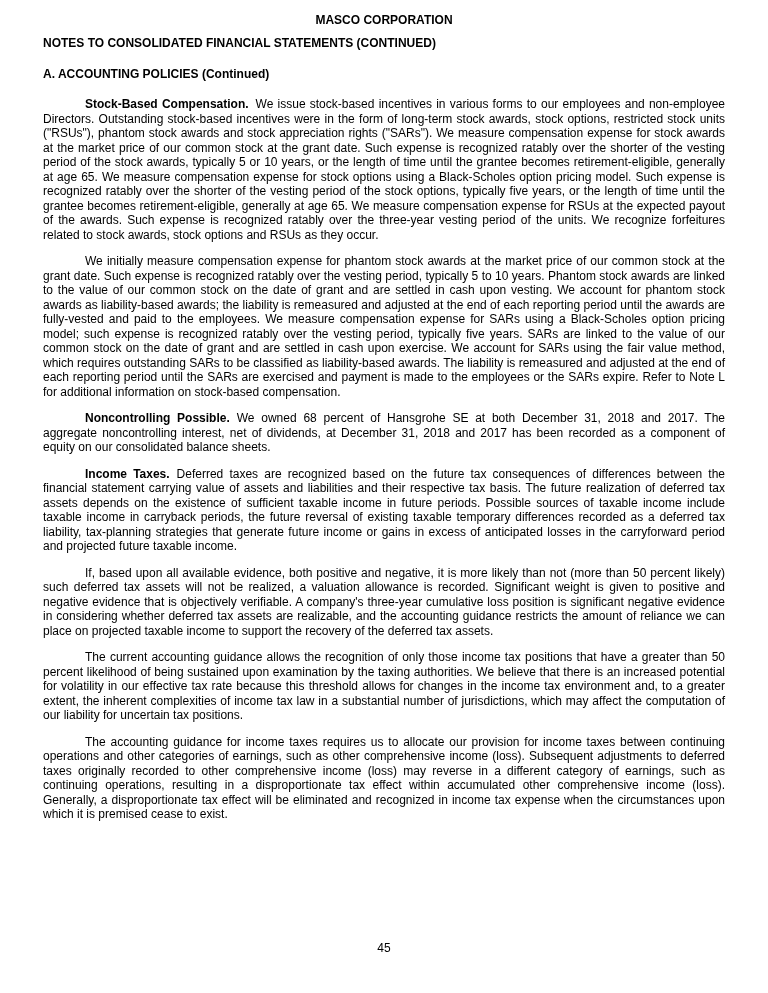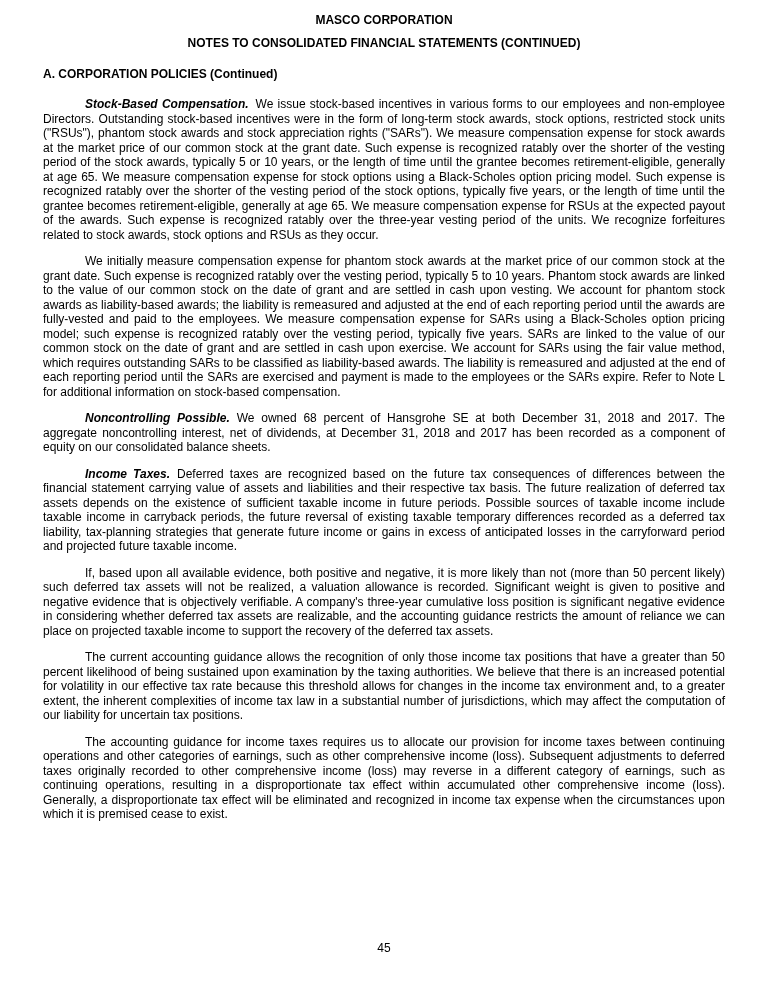--- a/index.html
+++ b/index.html
@@ -14,60 +14,59 @@
     padding: 13px 43px 0 43px;
     overflow: hidden;
   }
   .doc-title {
     text-align: center;
     font-weight: 700;
     font-size: 12px;
     line-height: 14px;
   }
   .doc-subtitle {
-    text-align: center;
     font-weight: 700;
     font-size: 12px;
     line-height: 14px;
     margin-top: 9px;
   }
   .section-heading {
     font-weight: 700;
     font-size: 12px;
     line-height: 14px;
     margin-top: 17px;
   }
   .body-text { display: block; }
   .para {
     font-size: 12px;
     line-height: 14.5px;
     text-align: justify;
     text-indent: 42px;
     margin: 12px 0 0 0;
   }
   .para:first-child { margin-top: 16px; }
-  .para .lead { font-weight: 700; font-style: italic; }
+  .para .lead { font-weight: 700; }
   .para .lead:not(:empty) { margin-right: 7px; }
   .page-number {
     position: absolute;
     left: 0;
     right: 0;
     bottom: 38px;
     text-align: center;
     font-size: 12px;
     line-height: 14px;
   }
 </style>
 </head>
 <body>
 
 <div class="page">
   <div class="doc-title">MASCO CORPORATION</div>
   <div class="doc-subtitle">NOTES TO CONSOLIDATED FINANCIAL STATEMENTS (CONTINUED)</div>
-  <div class="section-heading">A. CORPORATION POLICIES (Continued)</div>
+  <div class="section-heading">A. ACCOUNTING POLICIES (Continued)</div>
 
   <main class="body-text" id="paragraphs-container">
   <p class="para"><span class="lead">Stock-Based Compensation.</span><span class="text">We issue stock-based incentives in various forms to our employees and non-employee Directors. Outstanding stock-based incentives were in the form of long-term stock awards, stock options, restricted stock units ("RSUs"), phantom stock awards and stock appreciation rights ("SARs"). We measure compensation expense for stock awards at the market price of our common stock at the grant date. Such expense is recognized ratably over the shorter of the vesting period of the stock awards, typically 5 or 10 years, or the length of time until the grantee becomes retirement-eligible, generally at age 65.  We measure compensation expense for stock options using a Black-Scholes option pricing model. Such expense is recognized ratably over the shorter of the vesting period of the stock options, typically five years, or the length of time until the grantee becomes retirement-eligible, generally at age 65.  We measure compensation expense for RSUs at the expected payout of the awards.  Such expense is recognized ratably over the three-year vesting period of the units.  We recognize forfeitures related to stock awards, stock options and RSUs as they occur.</span></p>
 
   <p class="para"><span class="lead"></span><span class="text">We initially measure compensation expense for phantom stock awards at the market price of our common stock at the grant date.  Such expense is recognized ratably over the vesting period, typically 5 to 10 years.  Phantom stock awards are linked to the value of our common stock on the date of grant and are settled in cash upon vesting.  We account for phantom stock awards as liability-based awards; the liability is remeasured and adjusted at the end of each reporting period until the awards are fully-vested and paid to the employees. We measure compensation expense for SARs using a Black-Scholes option pricing model; such expense is recognized ratably over the vesting period, typically five years. SARs are linked to the value of our common stock on the date of grant and are settled in cash upon exercise. We account for SARs using the fair value method, which requires outstanding SARs to be classified as liability-based awards.  The liability is remeasured and adjusted at the end of each reporting period until the SARs are exercised and payment is made to the employees or the SARs expire.  Refer to Note L for additional information on stock-based compensation.</span></p>
 
   <p class="para"><span class="lead">Noncontrolling Possible.</span><span class="text">We owned 68 percent of Hansgrohe SE at both December 31, 2018 and 2017. The aggregate noncontrolling interest, net of dividends, at December 31, 2018 and 2017 has been recorded as a component of equity on our consolidated balance sheets.</span></p>
 
   <p class="para"><span class="lead">Income Taxes.</span><span class="text">Deferred taxes are recognized based on the future tax consequences of differences between the financial statement carrying value of assets and liabilities and their respective tax basis. The future realization of deferred tax assets depends on the existence of sufficient taxable income in future periods. Possible sources of taxable income include taxable income in carryback periods, the future reversal of existing taxable temporary differences recorded as a deferred tax liability, tax-planning strategies that generate future income or gains in excess of anticipated losses in the carryforward period and projected future taxable income.</span></p>
 

